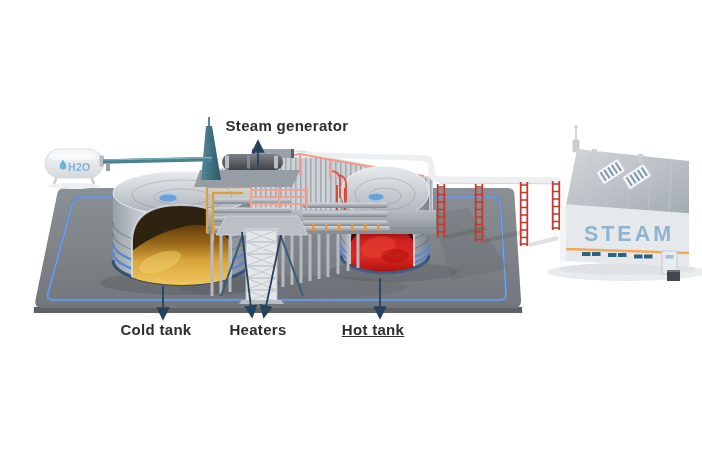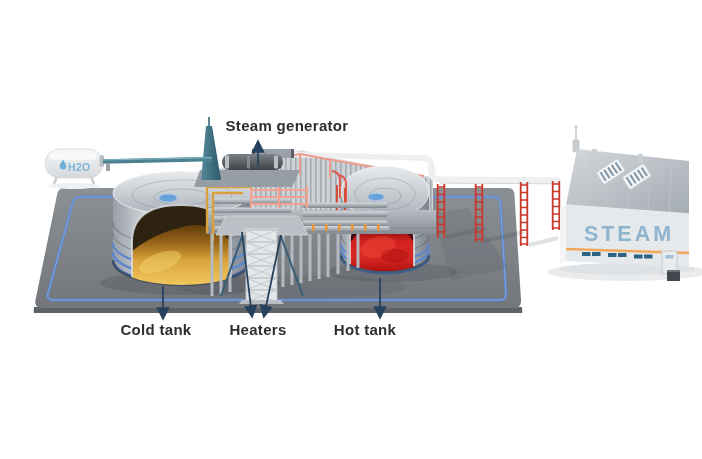--- a/index.html
+++ b/index.html
@@ -295,14 +295,14 @@
     <line x1="163" y1="286" x2="163" y2="318" marker-end="url(#ah)"></line>
     <line x1="242" y1="232" x2="252" y2="316" marker-end="url(#ah)"></line>
     <line x1="281" y1="235" x2="264" y2="316" marker-end="url(#ah)"></line>
     <line x1="380" y1="278" x2="380" y2="317" marker-end="url(#ah)"></line>
   </g>
 </svg>
 
 <div class="anno" style="left:287px;top:117px;">Steam generator</div>
 <div class="anno" style="left:156px;top:321px;">Cold tank</div>
 <div class="anno" style="left:258px;top:321px;">Heaters</div>
-<div class="anno" style="left:365px;top:321px;">Hot tank</div>
+<div class="anno" style="left:373px;top:321px;text-decoration:underline;">Hot tank</div>
 </div>
 
 </body></html>

